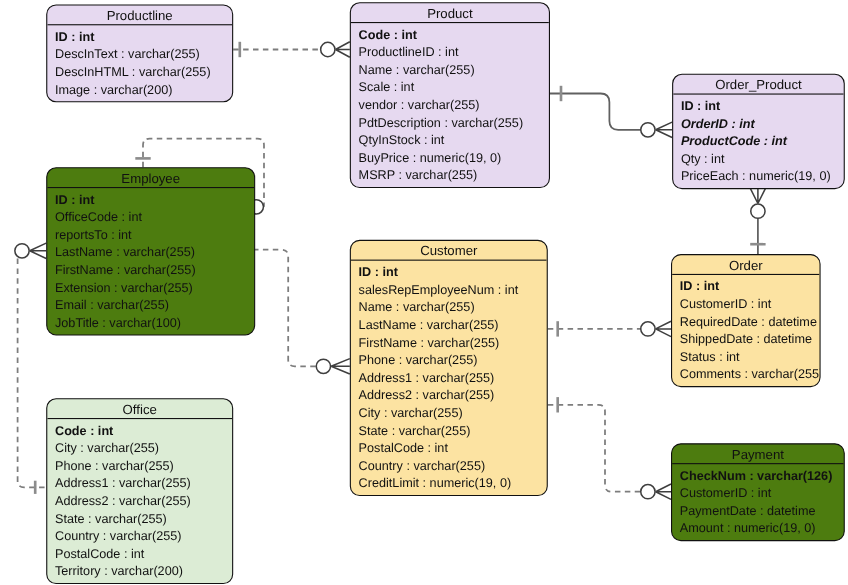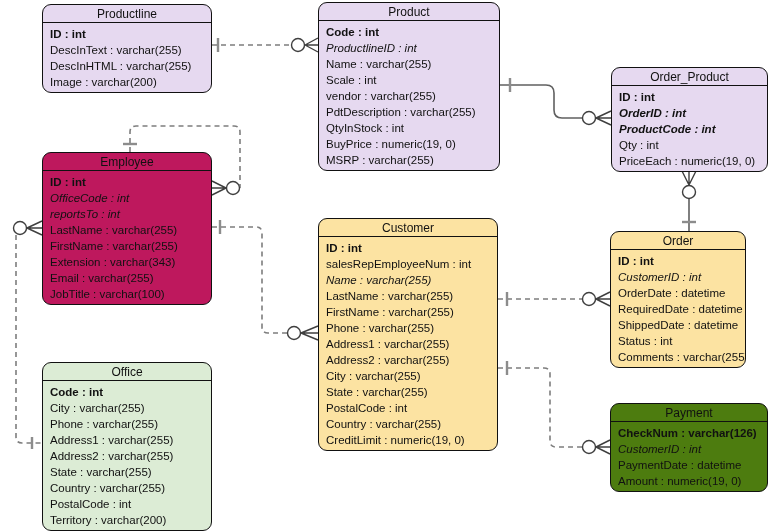--- a/index.html
+++ b/index.html
@@ -24,21 +24,21 @@
   }
   .fields { padding:3px 0 2px 0; }
   .field {
     font-size:11.5px;
     line-height:16px;
     color:#111111;
     padding:0 4px 0 7px;
     white-space:nowrap;
   }
   .field.pk   { font-weight:bold; }
-  .field.fk   { font-style:italic; }
+  .field.fk   { }
   .field.pkfk { font-weight:bold; font-style:italic; }
 
   svg.connectors { position:absolute; left:0; top:0; width:771px; height:532px; }
   .rel-line        { fill:none; stroke:#7d7d7d; stroke-width:1.6; }
   .rel-line.dashed { stroke-dasharray:5 4; }
   .rel-line.solid  { stroke:#606060; }
   .card-bar    { fill:none; stroke:#8c8c8c; stroke-width:2.4; }
   .crow        { fill:none; stroke:#3f3f3f; stroke-width:1.4; }
   .zero-circle { fill:#ffffff; stroke:#3f3f3f; stroke-width:1.4; }
 </style>
@@ -135,29 +135,29 @@
     <div class="entity-title">Order_Product</div>
     <div class="fields">
         <div class="field pk">ID : int</div>
         <div class="field pkfk">OrderID : int</div>
         <div class="field pkfk">ProductCode : int</div>
         <div class="field">Qty : int</div>
         <div class="field">PriceEach : numeric(19, 0)</div>
       </div>
   </div>
 
-  <div class="entity" style="left: 42px; top: 152px; width: 170px; background-color: #be185d;">
+  <div class="entity" style="left: 42px; top: 152px; width: 190px; background-color: #4d7c0f;">
     <div class="entity-title">Employee</div>
     <div class="fields">
         <div class="field pk">ID : int</div>
         <div class="field fk">OfficeCode : int</div>
         <div class="field fk">reportsTo : int</div>
         <div class="field">LastName : varchar(255)</div>
         <div class="field">FirstName : varchar(255)</div>
-        <div class="field">Extension : varchar(343)</div>
+        <div class="field">Extension : varchar(255)</div>
         <div class="field">Email : varchar(255)</div>
         <div class="field">JobTitle : varchar(100)</div>
       </div>
   </div>
 
   <div class="entity" style="left: 318px; top: 218px; width: 180px; background-color: rgb(252, 227, 162);">
     <div class="entity-title">Customer</div>
     <div class="fields">
         <div class="field pk">ID : int</div>
         <div class="field">salesRepEmployeeNum : int</div>
@@ -173,21 +173,20 @@
         <div class="field">Country : varchar(255)</div>
         <div class="field">CreditLimit : numeric(19, 0)</div>
       </div>
   </div>
 
   <div class="entity" style="left: 610px; top: 231px; width: 136px; background-color: rgb(252, 227, 162);">
     <div class="entity-title">Order</div>
     <div class="fields">
         <div class="field pk">ID : int</div>
         <div class="field fk">CustomerID : int</div>
-        <div class="field">OrderDate : datetime</div>
         <div class="field">RequiredDate : datetime</div>
         <div class="field">ShippedDate : datetime</div>
         <div class="field">Status : int</div>
         <div class="field">Comments : varchar(255)</div>
       </div>
   </div>
 
   <div class="entity" style="left: 42px; top: 362px; width: 170px; background-color: rgb(220, 236, 213);">
     <div class="entity-title">Office</div>
     <div class="fields">

